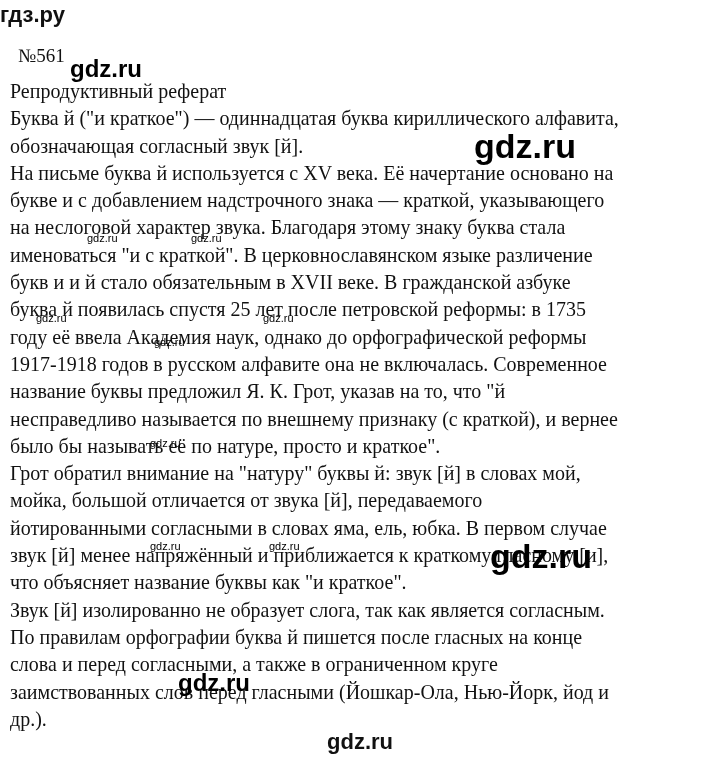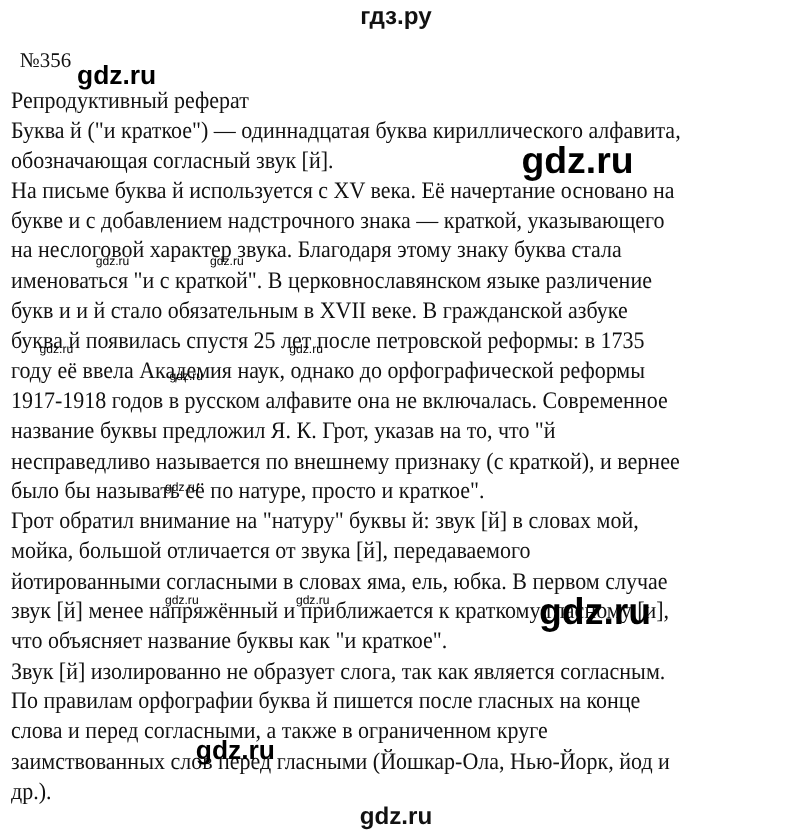--- a/index.html
+++ b/index.html
@@ -1,21 +1,21 @@
 <!DOCTYPE html>
 <html><head>
   <meta charset="utf-8">
   <style>
     html, body { margin: 0; padding: 0; background: #ffffff; }
     body {
       width: 720px; height: 759px; position: relative; overflow: hidden;
       color: #111111;
     }
     .site-header {
-      position: absolute; left: 0; top: 0; width: 720px; text-align: center;
+      position: absolute; left: 0; top: 0; width: 720px; text-align: left;
       font-family: "Liberation Sans", sans-serif; font-weight: bold;
       font-size: 22px; line-height: 28px; top: 1px; color: #111;
     }
     .site-footer {
       position: absolute; left: 0; top: 728px; width: 720px; text-align: center;
       font-family: "Liberation Sans", sans-serif; font-weight: bold;
       font-size: 22px; line-height: 28px; color: #111;
     }
     .task-number {
       position: absolute; left: 18px; top: 44px;
@@ -33,21 +33,21 @@
     }
     .wm.big { font-size: 34px; line-height: 36px; }
     .wm.mid { font-size: 24px; line-height: 26px; }
     .wm.small { font-size: 11px; line-height: 12px; font-weight: normal; }
   </style>
 </head>
 <body>
 
 <div class="site-header">гдз.ру</div>
 
-<div class="task-number">№356</div>
+<div class="task-number">№561</div>
 
 <div class="content">
   <div class="line">Репродуктивный реферат</div>
   <div class="line">Буква й ("и краткое") — одиннадцатая буква кириллического алфавита,</div>
   <div class="line">обозначающая согласный звук [й].</div>
   <div class="line">На письме буква й используется с XV века. Её начертание основано на</div>
   <div class="line">букве и с добавлением надстрочного знака — краткой, указывающего</div>
   <div class="line">на неслоговой характер звука. Благодаря этому знаку буква стала</div>
   <div class="line">именоваться "и с краткой". В церковнославянском языке различение</div>
   <div class="line">букв и и й стало обязательным в XVII веке. В гражданской азбуке</div>

